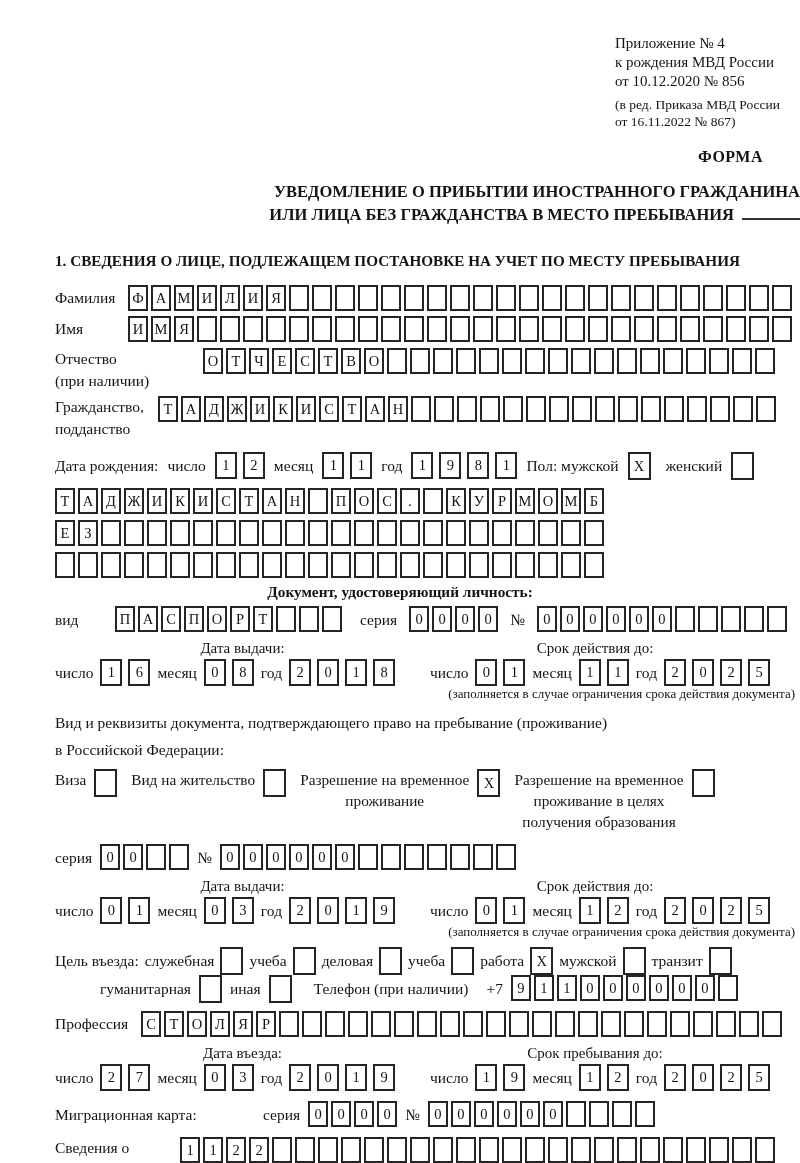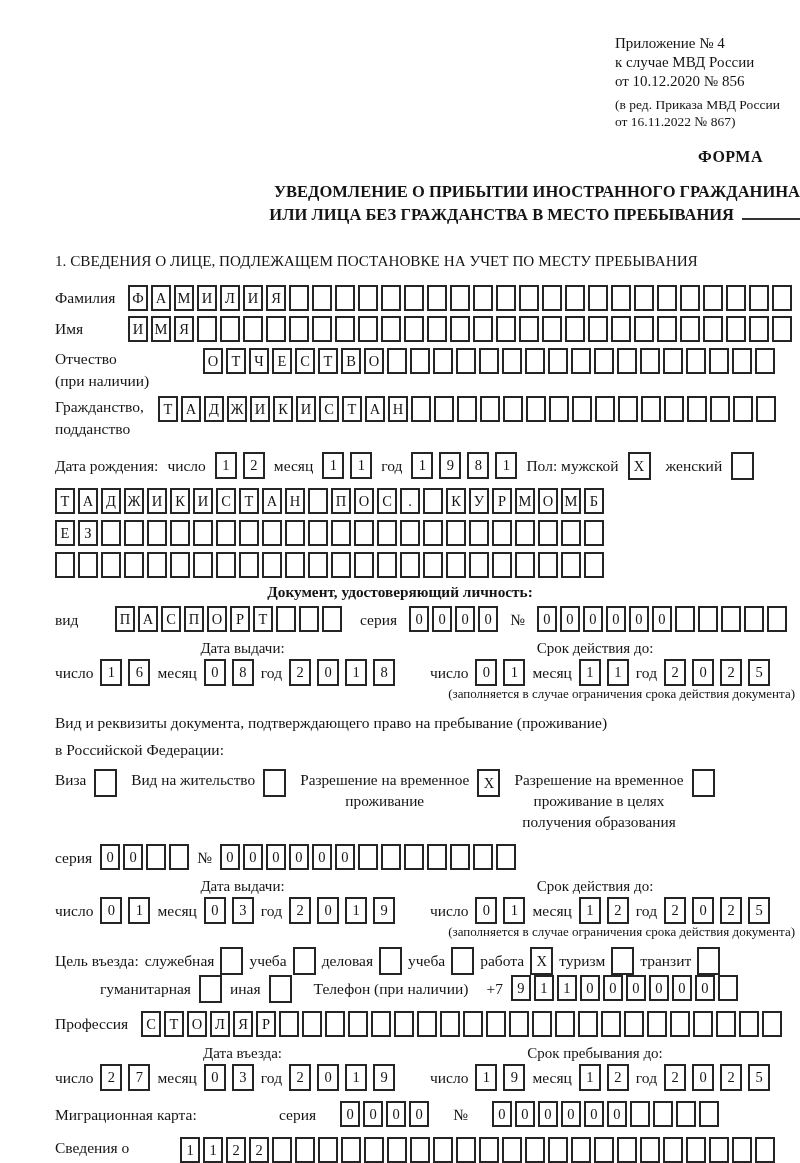--- a/index.html
+++ b/index.html
@@ -7,21 +7,21 @@
        font-family:"Liberation Serif","DejaVu Serif",serif;}
   .page{box-sizing:border-box;width:800px;height:1163px;padding:34px 5px 0 55px;}
 
   .hdr{margin-left:560px;font-size:15px;line-height:19px;}
   .hdr2{margin-left:560px;font-size:13.5px;line-height:17px;margin-top:5px;}
   .forma{font-size:16px;font-weight:bold;text-align:right;margin:18px 32px 0 0;letter-spacing:.5px;}
 
   .title{font-weight:bold;font-size:16.5px;line-height:23px;text-align:right;
          margin:14px -5px 0 -55px;}
   .title .u{display:inline-block;width:58px;height:14px;border-bottom:2px solid #333;margin-left:8px;}
-  .sec{font-weight:normal;font-size:15.2px;margin-top:26px;white-space:nowrap;}
+  .sec{font-weight:bold;font-size:15.2px;margin-top:26px;white-space:nowrap;}
 
   .row{display:flex;align-items:flex-start;flex-wrap:nowrap;}
   .lbl{font-size:15.5px;line-height:26px;white-space:nowrap;}
   .lblstack{font-size:15.5px;line-height:22px;white-space:nowrap;}
   .cells{display:flex;gap:3px;flex-wrap:nowrap;}
   .cell{flex:none;width:20px;height:26px;border:2px solid #252525;box-sizing:border-box;
         display:flex;align-items:center;justify-content:center;font-size:14.5px;background:#fff;}
   .dates{gap:6px;}
   .dates .cell{width:22px;height:27px;}
   .chk .cell{width:23px;height:28px;}
@@ -38,21 +38,21 @@
   .ckitem .txt span{display:block;}
   .cbold{font-weight:bold;font-size:15.3px;text-align:center;margin-left:-50px;}
 </style>
 </head>
 <body>
 
 <div class="page">
 
   <div class="hdr">
     <div>Приложение № 4</div>
-    <div>к случае МВД России</div>
+    <div>к рождения МВД России</div>
     <div>от 10.12.2020 № 856</div>
   </div>
   <div class="hdr2">
     <div>(в ред. Приказа МВД России</div>
     <div>от 16.11.2022 № 867)</div>
   </div>
   <div class="forma">ФОРМА</div>
 
   <div class="title">
     <div>УВЕДОМЛЕНИЕ О ПРИБЫТИИ ИНОСТРАННОГО ГРАЖДАНИНА</div>
@@ -526,21 +526,21 @@
         <div class="cell"></div>
       </div>
     <span class="lbl">учеба</span>
     <div class="cells chk">
         <div class="cell"></div>
       </div>
     <span class="lbl">работа</span>
     <div class="cells chk">
         <div class="cell">X</div>
       </div>
-    <span class="lbl">туризм</span>
+    <span class="lbl">мужской</span>
     <div class="cells chk">
         <div class="cell"></div>
       </div>
     <span class="lbl">транзит</span>
     <div class="cells chk">
         <div class="cell"></div>
       </div>
   </div>
   <div class="row dgroup" style="gap:8px;margin-left:45px">
     <span class="lbl">гуманитарная</span>
@@ -639,21 +639,21 @@
       <span class="lbl">год</span>
       <div class="cells dates">
           <div class="cell">2</div>
           <div class="cell">0</div>
           <div class="cell">2</div>
           <div class="cell">5</div>
         </div>
     </div>
   </div>
 
-  <div class="row dgroup" style="margin-top:10px;gap:24px">
+  <div class="row dgroup" style="margin-top:10px;gap:8px">
     <span class="lbl" style="width:170px">Миграционная карта:</span>
     <span class="lbl" style="margin-left:30px">серия</span>
     <div class="cells">
         <div class="cell">0</div>
         <div class="cell">0</div>
         <div class="cell">0</div>
         <div class="cell">0</div>
       </div>
     <span class="lbl">№</span>
     <div class="cells">

